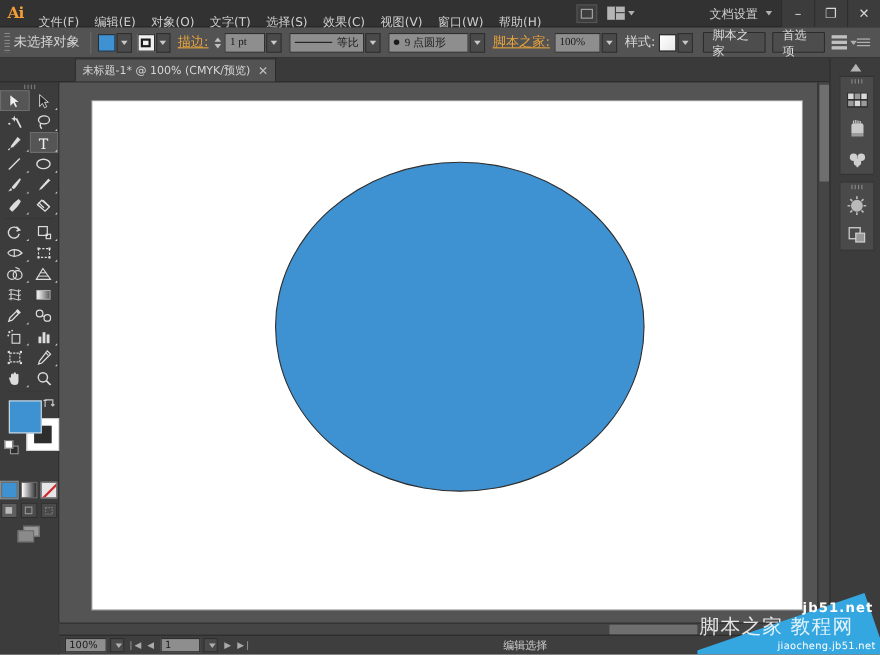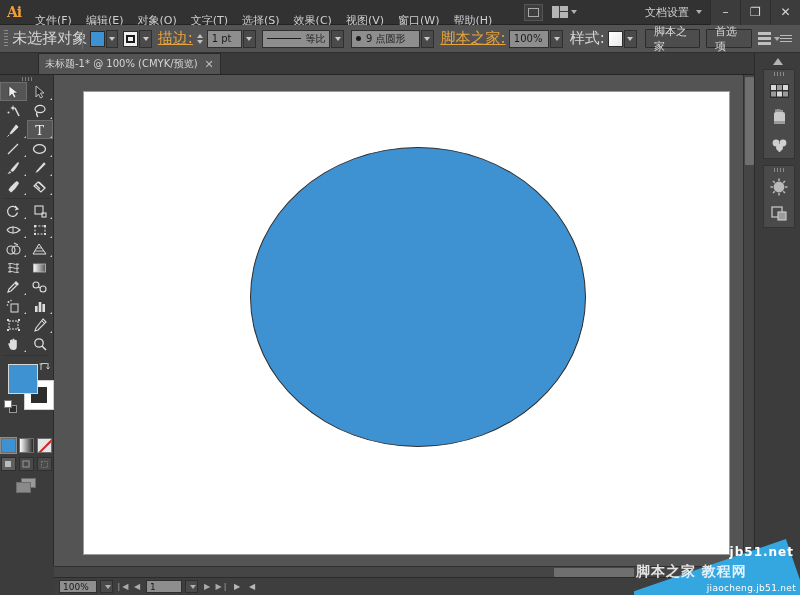--- a/index.html
+++ b/index.html
@@ -46,39 +46,39 @@
   
   .controlbar {
     position:absolute; left:0; top:25px; width:800px; height:28px;
     background:#535353; border-bottom:1px solid #2f2f2f;
     display:flex; align-items:center; padding-left:4px;
   }
   .grip { width:5px; height:18px; margin-right:4px;
     background-image:repeating-linear-gradient(to bottom,#8a8a8a 0 1px,transparent 1px 3px);
     background-size:1px 100%; background-repeat:repeat-x;
     background-position:1px 0, 3px 0; }
-  .cb-label { color:#d5d5d5; font-size:15px; white-space:nowrap; }
+  .cb-label { color:#d5d5d5; font-size:12px; white-space:nowrap; }
   .cb-label.orange { color:#e8a33d; text-decoration:underline; }
   .cb-sep { width:1px; height:20px; background:#6a6a6a; margin:0 7px; }
   .swatch { width:17px; height:16px; border:1px solid #2b2b2b; }
   .swatch.fill { background:#3f92d2; }
   .swatch.stroke { background:#efefef; display:flex; align-items:center; justify-content:center; }
   .swatch.stroke i { width:9px;height:8px;border:2px solid #1a1a1a; background:#efefef; display:block;}
   .swatch.style { background:linear-gradient(135deg,#fff 0%,#e7e7e7 100%); }
   .dropbtn {
     width:15px; height:18px; background:#4a4a4a; border:1px solid #2f2f2f;
     display:flex; align-items:center; justify-content:center; margin-left:1px;
   }
   .dropbtn .caret { margin:0; border-top-color:#c9c9c9; }
   .spinner { width:10px; display:flex; flex-direction:column; align-items:center; margin-right:2px; }
   .spinner .up { width:0;height:0;border-left:3px solid transparent;border-right:3px solid transparent;border-bottom:4px solid #c0c0c0; }
   .spinner .dn { width:0;height:0;border-left:3px solid transparent;border-right:3px solid transparent;border-top:4px solid #c0c0c0; margin-top:2px;}
   .field {
     height:18px; background:#8e8e8e; border:1px solid #2f2f2f; color:#1b1b1b;
-    font-size:10px; display:flex; align-items:center; padding:0 4px; white-space:nowrap;
+    font-size:10px; display:flex; align-items:center; padding:0 4px; white-space:nowrap;font-family:Liberation Serif, serif;
   }
   .field.w-strokew { width:40px; }
   .field.w-opacity { width:46px; }
   .field.w-profile { width:74px; display:flex; justify-content:space-between; }
   .field.w-brush { width:80px; }
   .pline { flex:1; height:1px; background:#1b1b1b; margin-right:4px; min-width:34px; }
   .dot { width:5px;height:5px;border-radius:50%;background:#1b1b1b;margin-right:5px;flex:none;}
   .cbbtn {
     height:19px; background:#4d4d4d; border:1px solid #2c2c2c; color:#dcdcdc;
     font-size:11px; padding:0 8px; display:flex; align-items:center; margin-right:6px;
@@ -89,21 +89,21 @@
   .panelmenu { width:14px;height:14px;display:flex;flex-direction:column;justify-content:center;gap:2px;margin-left:auto;margin-right:8px;}
   .panelmenu span{height:1px;background:#bbb;display:block;}
   .panelmenu span:nth-child(1){width:12px;} .panelmenu span:nth-child(2){width:12px;} .panelmenu span:nth-child(3){width:12px;}
 
   
   .tabbar {
     position:absolute; left:0; top:53px; width:800px; height:22px;
     background:#3a3a3a; border-bottom:1px solid #252525; display:flex; align-items:flex-end;
   }
   .doc-tab {
-    margin-left:38px; height:21px; background:#535353; border:1px solid #2b2b2b; border-bottom:none;
+    margin-left:68px; height:21px; background:#535353; border:1px solid #2b2b2b; border-bottom:none;
     display:flex; align-items:center; padding:0 6px; gap:7px; color:#d5d5d5; font-size:10px;
   }
   .tab-close { color:#bdbdbd; font-size:11px; line-height:1; }
 
   
   .toolbar {
     position:absolute; left:0; top:75px; width:54px; height:520px;
     background:#3c3c3c; border-right:1px solid #2b2b2b;
   }
   .tb-grip { height:7px; display:flex; align-items:center; justify-content:center; gap:2px; }
@@ -201,21 +201,21 @@
   
   .corner-stub { position:absolute; left:0; top:566px; width:54px; height:29px; background:#3c3c3c; }
 
   
   .watermark { position:absolute; right:0; bottom:0; width:166px; height:56px; overflow:hidden; pointer-events:none; }
   .wm-band { position:absolute; right:-10px; bottom:-14px; width:210px; height:74px;
              background:#35a7e0; transform:rotate(-19deg); transform-origin:bottom right; }
   .wm-t1 { position:absolute; right:6px; top:6px; color:#ffffff; font-size:12px; font-weight:bold;
            font-family:"DejaVu Sans","Liberation Sans",sans-serif; letter-spacing:1px; }
   .wm-t2 { position:absolute; right:4px; bottom:2px; color:#ffffff; font-size:9px; letter-spacing:.3px; }
-  .wm-cn { position:absolute; left:2px; bottom:14px; color:#ffffff; font-size:14px; font-weight:bold;
+  .wm-cn { position:absolute; left:2px; bottom:14px; color:#ffffff; font-size:18px; font-weight:normal;
            opacity:.85; letter-spacing:1px; white-space:nowrap; }
 </style>
 </head>
 <body>
 
 <div id="app">
 
   <div class="menubar">
     <div class="ai-logo">Ai</div>
 
@@ -698,20 +698,21 @@
         <div class="caret"></div>
       </div>
     <div class="navbtn">❘◀</div>
     <div class="navbtn">◀</div>
     <div class="st-field st-page">1</div>
     <div class="st-drop">
         <div class="caret"></div>
       </div>
     <div class="navbtn">▶</div>
     <div class="navbtn">▶❘</div>
+    <div class="st-text">编辑选择</div>
     <div class="st-arrow">▶</div>
     <div class="st-arrow">◀</div>
   </div>
 
   <div class="watermark">
     <div class="wm-band"></div>
     <div class="wm-cn">脚本之家 教程网</div>
     <div class="wm-t1">jb51.net</div>
     <div class="wm-t2">jiaocheng.jb51.net</div>
   </div>

